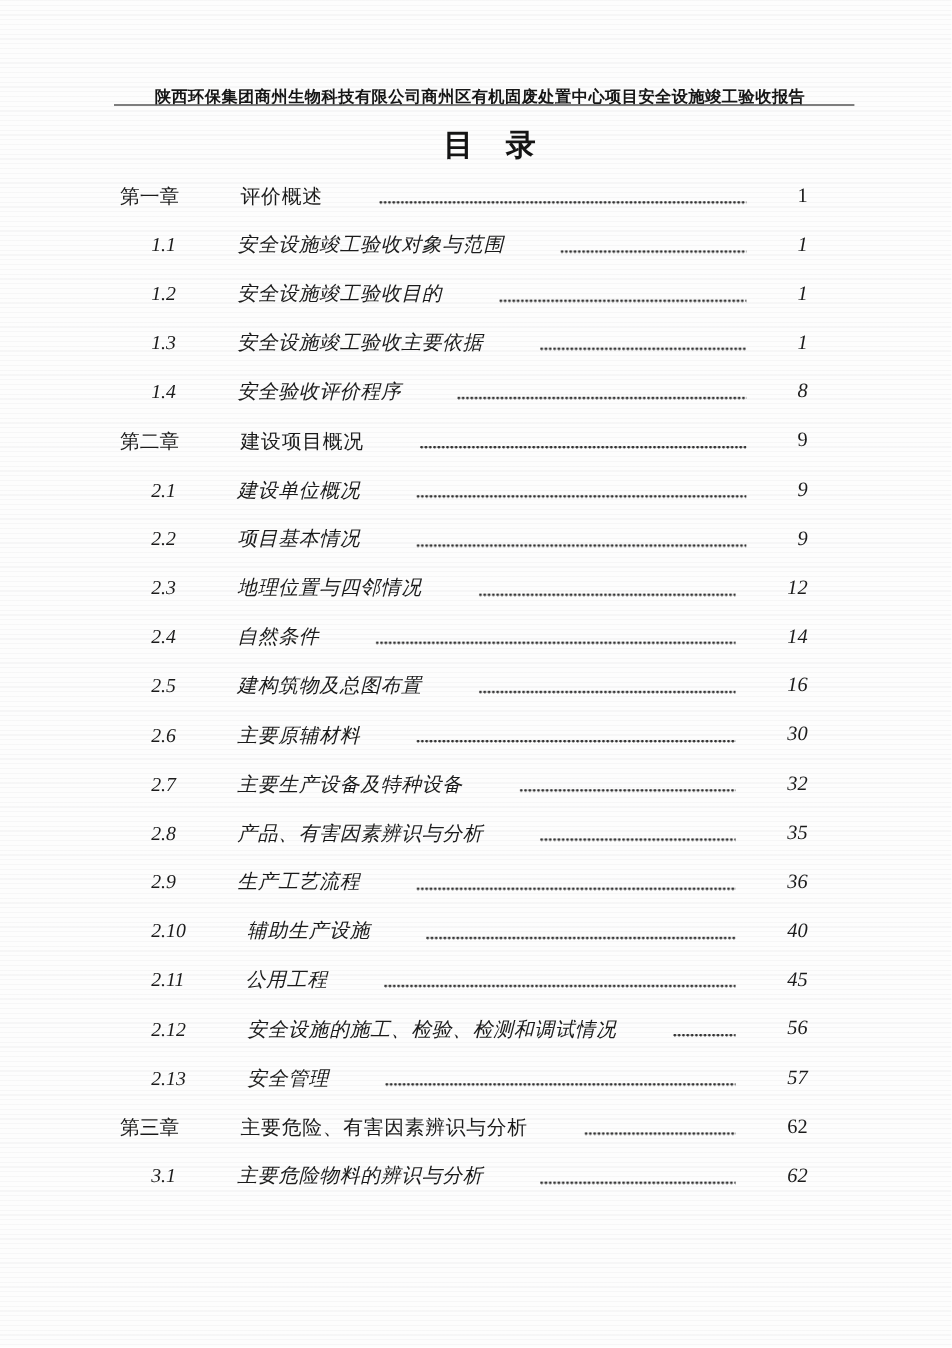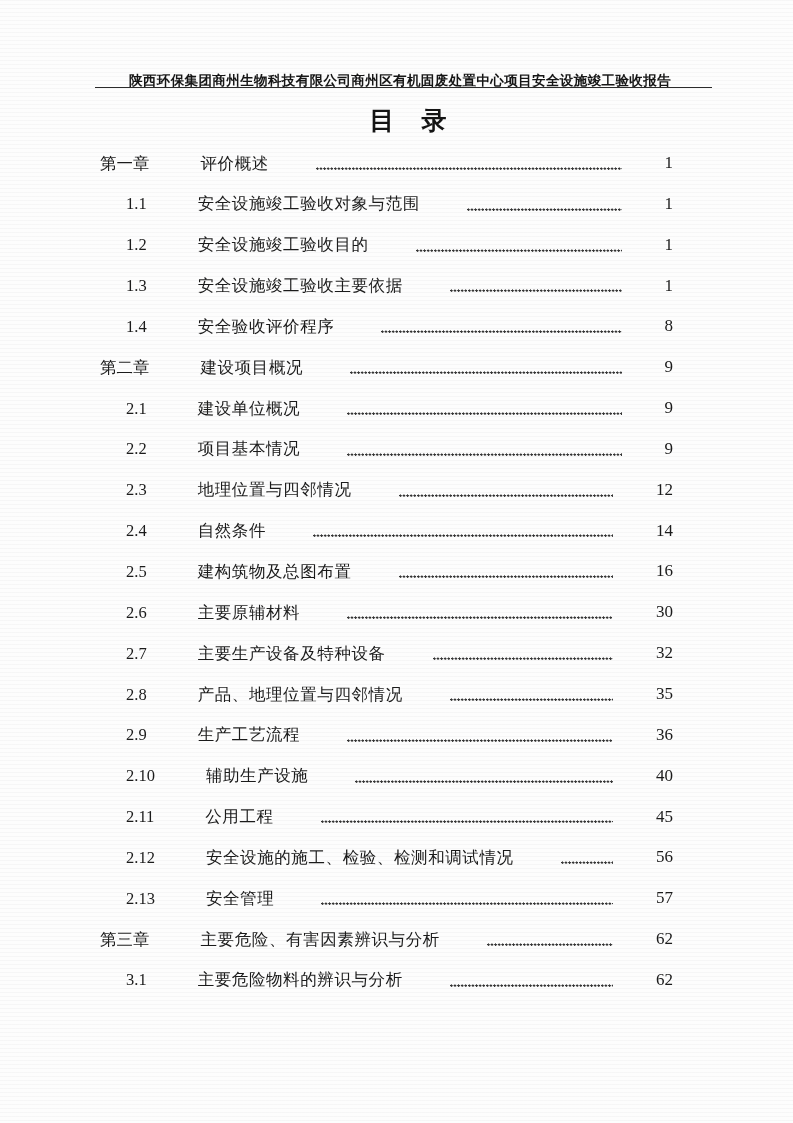--- a/index.html
+++ b/index.html
@@ -71,21 +71,21 @@
   }
   .toc-row {
     display: flex;
     align-items: flex-end;
     height: 40.85px;
     font-size: 16.5px;
     line-height: 1.05;
     color: #1b1b1b;
     gap: 42px;
   }
-  .toc-row.level-2 { padding-left: 26px; }
+  .toc-row.level-2 { padding-left: 26px; font-style: italic; }
   .toc-num {
     white-space: pre;
     margin-right: 9px;
   }
   .toc-entry-title {
     white-space: pre;
     letter-spacing: 0.6px;
   }
   .toc-dots {
     flex: 1 1 auto;
@@ -201,21 +201,21 @@
 
   <div class="toc-row level-2">
     <span class="toc-num">2.7</span>
     <span class="toc-entry-title">主要生产设备及特种设备</span>
     <span class="toc-dots"></span>
     <span class="toc-page">32</span>
   </div>
 
   <div class="toc-row level-2">
     <span class="toc-num">2.8</span>
-    <span class="toc-entry-title">产品、地理位置与四邻情况</span>
+    <span class="toc-entry-title">产品、有害因素辨识与分析</span>
     <span class="toc-dots"></span>
     <span class="toc-page">35</span>
   </div>
 
   <div class="toc-row level-2">
     <span class="toc-num">2.9</span>
     <span class="toc-entry-title">生产工艺流程</span>
     <span class="toc-dots"></span>
     <span class="toc-page">36</span>
   </div>

